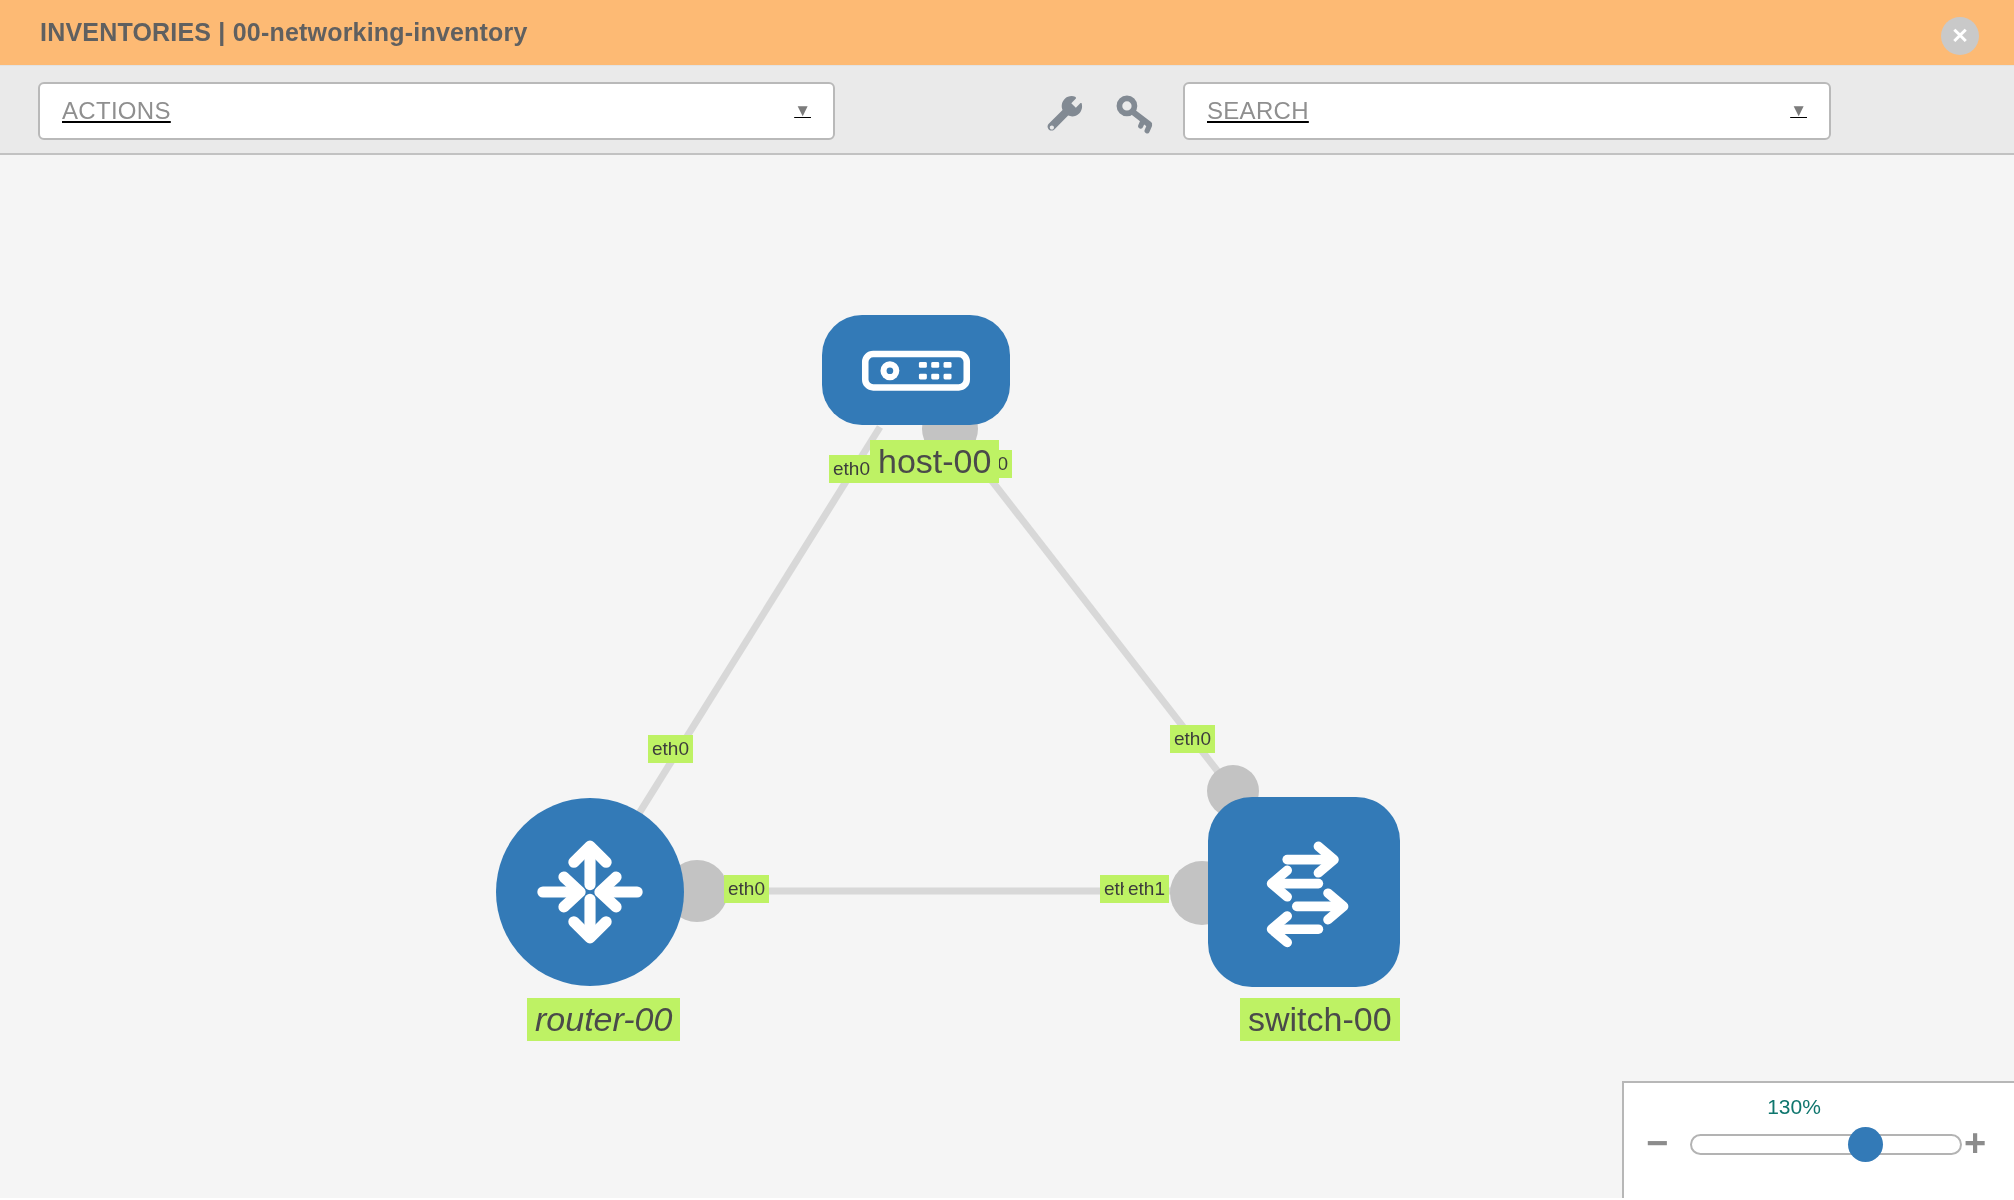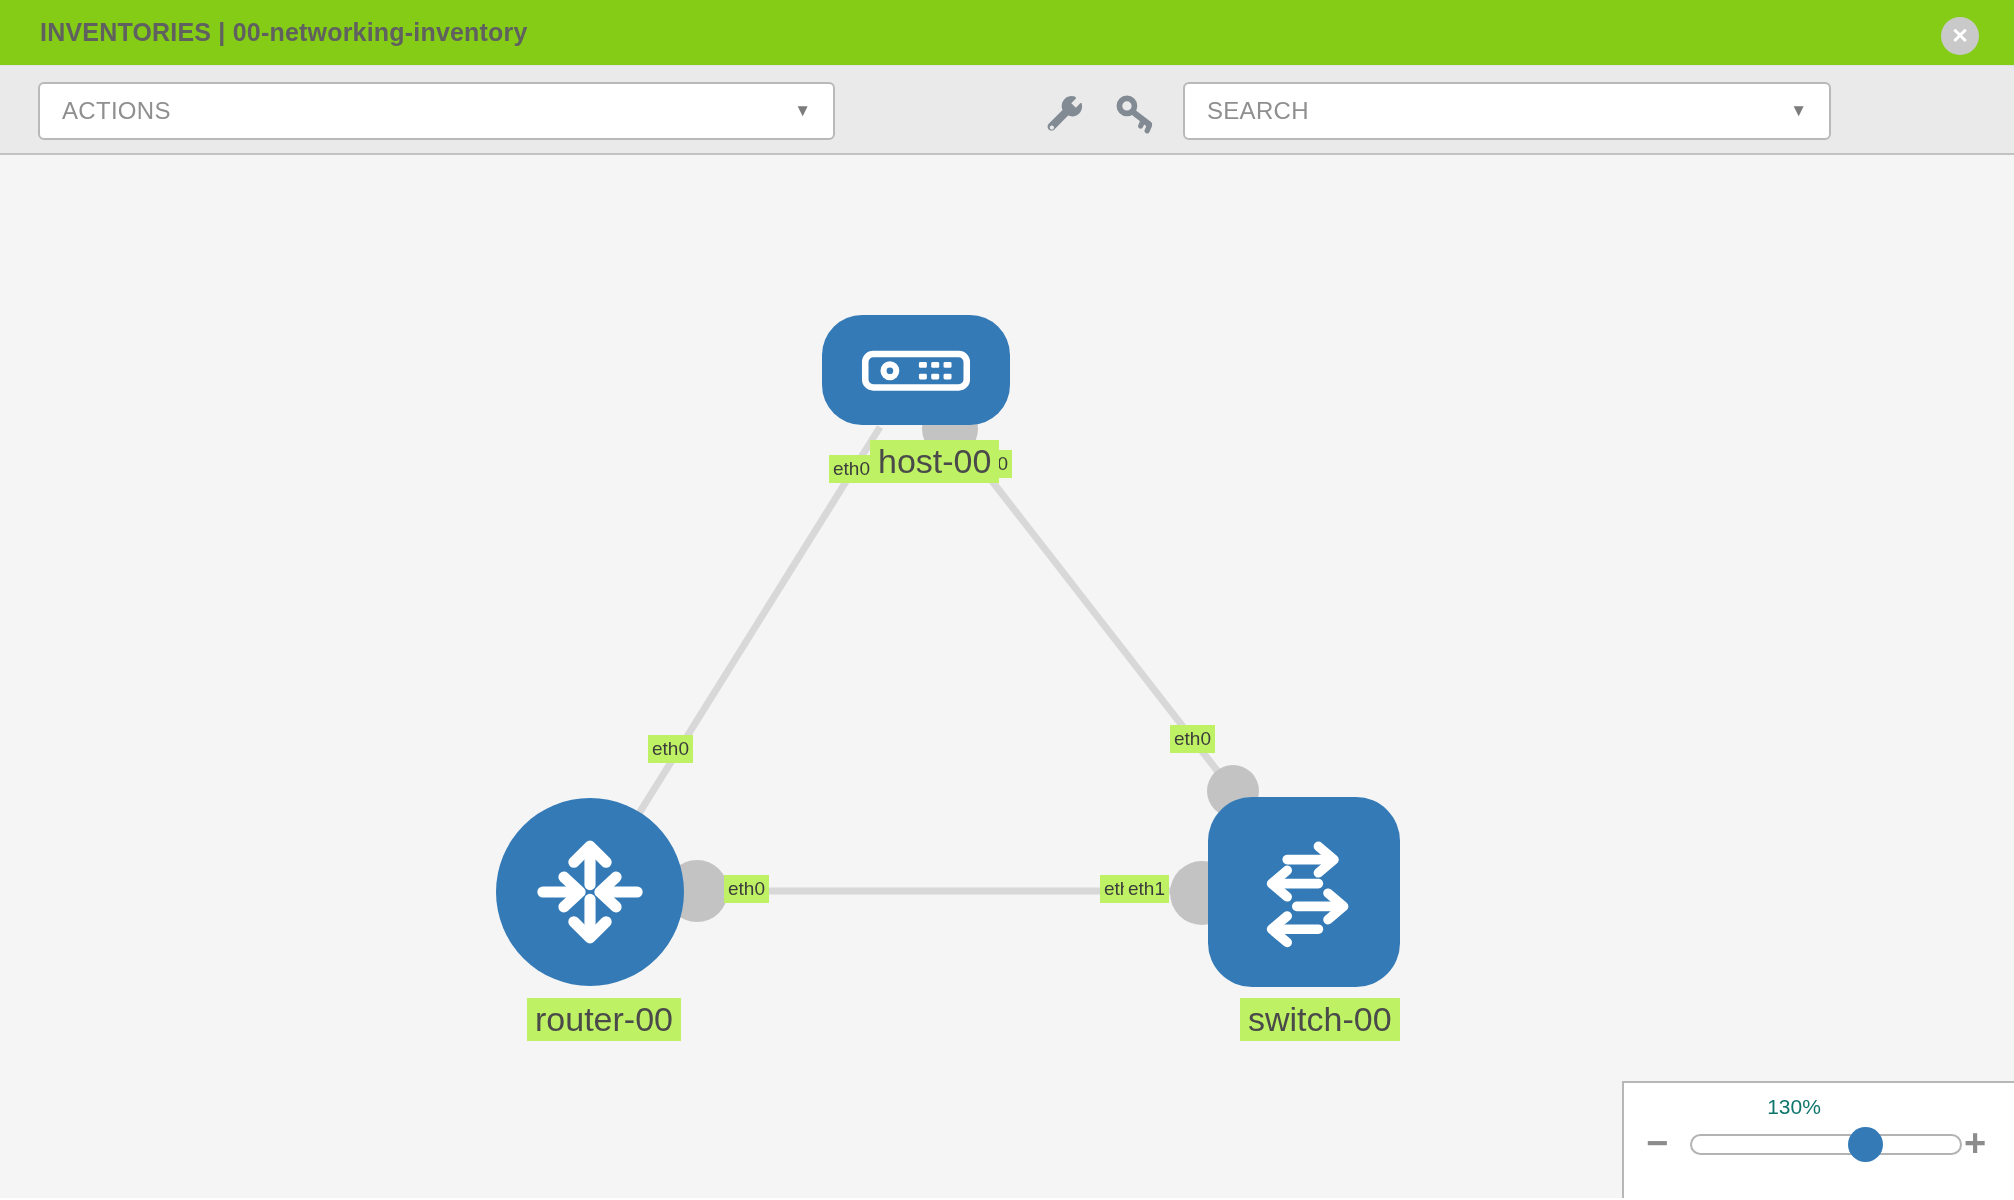--- a/index.html
+++ b/index.html
@@ -1,32 +1,32 @@
 <!DOCTYPE html>
 <html><head>
 <meta charset="utf-8">
 <style>
   * { box-sizing: border-box; margin: 0; padding: 0; }
   html, body { width: 2014px; height: 1200px; overflow: hidden; }
   body { font-family: "Liberation Sans", sans-serif; background: #fff; }
   .app { position: relative; width: 2014px; height: 1200px; }
 
   
-  .hdr { position: relative; height: 66px; background: #84cc16; border-bottom: 1px solid #e2e2e2; }
+  .hdr { position: relative; height: 66px; background: #fdba74; border-bottom: 1px solid #e2e2e2; }
   .hdr-title { position: absolute; left: 40px; top: 0; line-height: 64px;
                font-size: 25px; font-weight: 700; color: #606060; letter-spacing: .2px; }
   .close-btn { position: absolute; left: 1941px; top: 17px; width: 38px; height: 38px;
                border-radius: 50%; background: #c9c9c9; border: none; cursor: pointer;
                color: #fff; font-size: 21px; font-weight: 700; line-height: 38px; text-align: center; }
 
   
   .toolbar { position: relative; height: 89px; background: #eaeaea; border-bottom: 2px solid #c2c2c2; }
   .dropdown { position: absolute; top: 16px; height: 58px; background: #fff;
               border: 2px solid #b9b9b9; border-radius: 6px; display: flex;
-              align-items: center; justify-content: space-between; padding: 0 22px; cursor: pointer; }
+              align-items: center; justify-content: space-between; padding: 0 22px; cursor: pointer; text-decoration: underline; }
   .dd-actions { left: 38px; width: 797px; }
   .dd-search { left: 1183px; width: 648px; }
   .dd-label { font-size: 24px; color: #8f8f8f; letter-spacing: .3px; }
   .dd-caret { font-size: 17px; color: #7c7c7c; }
   .tool-icon { position: absolute; top: 26px; width: 46px; height: 46px; background: none;
                border: none; cursor: pointer; }
   .tool-wrench { left: 1042px; }
   .tool-key { left: 1112px; }
 
   
@@ -36,21 +36,21 @@
   .node { position: absolute; background: #337ab7; display: flex; align-items: center;
           justify-content: center; cursor: pointer; }
   .node-host   { left: 822px; top: 160px; width: 188px; height: 110px; border-radius: 40px; }
   .node-router { left: 496px; top: 643px; width: 188px; height: 188px; border-radius: 50%; }
   .node-switch { left: 1208px; top: 642px; width: 192px; height: 190px; border-radius: 44px; }
 
   .chip { position: absolute; background: #bef264; color: #3c3c3c; white-space: nowrap; }
   .if-chip { font-size: 19px; padding: 3px 4px; }
   .node-chip { font-size: 34px; padding: 2px 8px; color: #4a4a4a; }
   .chip-host-label   { left: 870px; top: 285px; }
-  .chip-router-label { left: 527px; top: 843px; }
+  .chip-router-label { left: 527px; top: 843px; font-style: italic; }
   .chip-switch-label { left: 1240px; top: 843px; }
   .chip-if-0 { left: 829px;  top: 300px; }
   .chip-if-1 { left: 967px;  top: 295px; }
   .chip-if-2 { left: 648px;  top: 580px; }
   .chip-if-3 { left: 1170px; top: 570px; }
   .chip-if-4 { left: 724px;  top: 720px; }
   .chip-if-5 { left: 1100px; top: 720px; width: 32px; overflow: hidden; z-index: 1; }
   .chip-if-6 { left: 1124px; top: 720px; z-index: 2; text-align: right; }
   .z-top { z-index: 3; }
 

